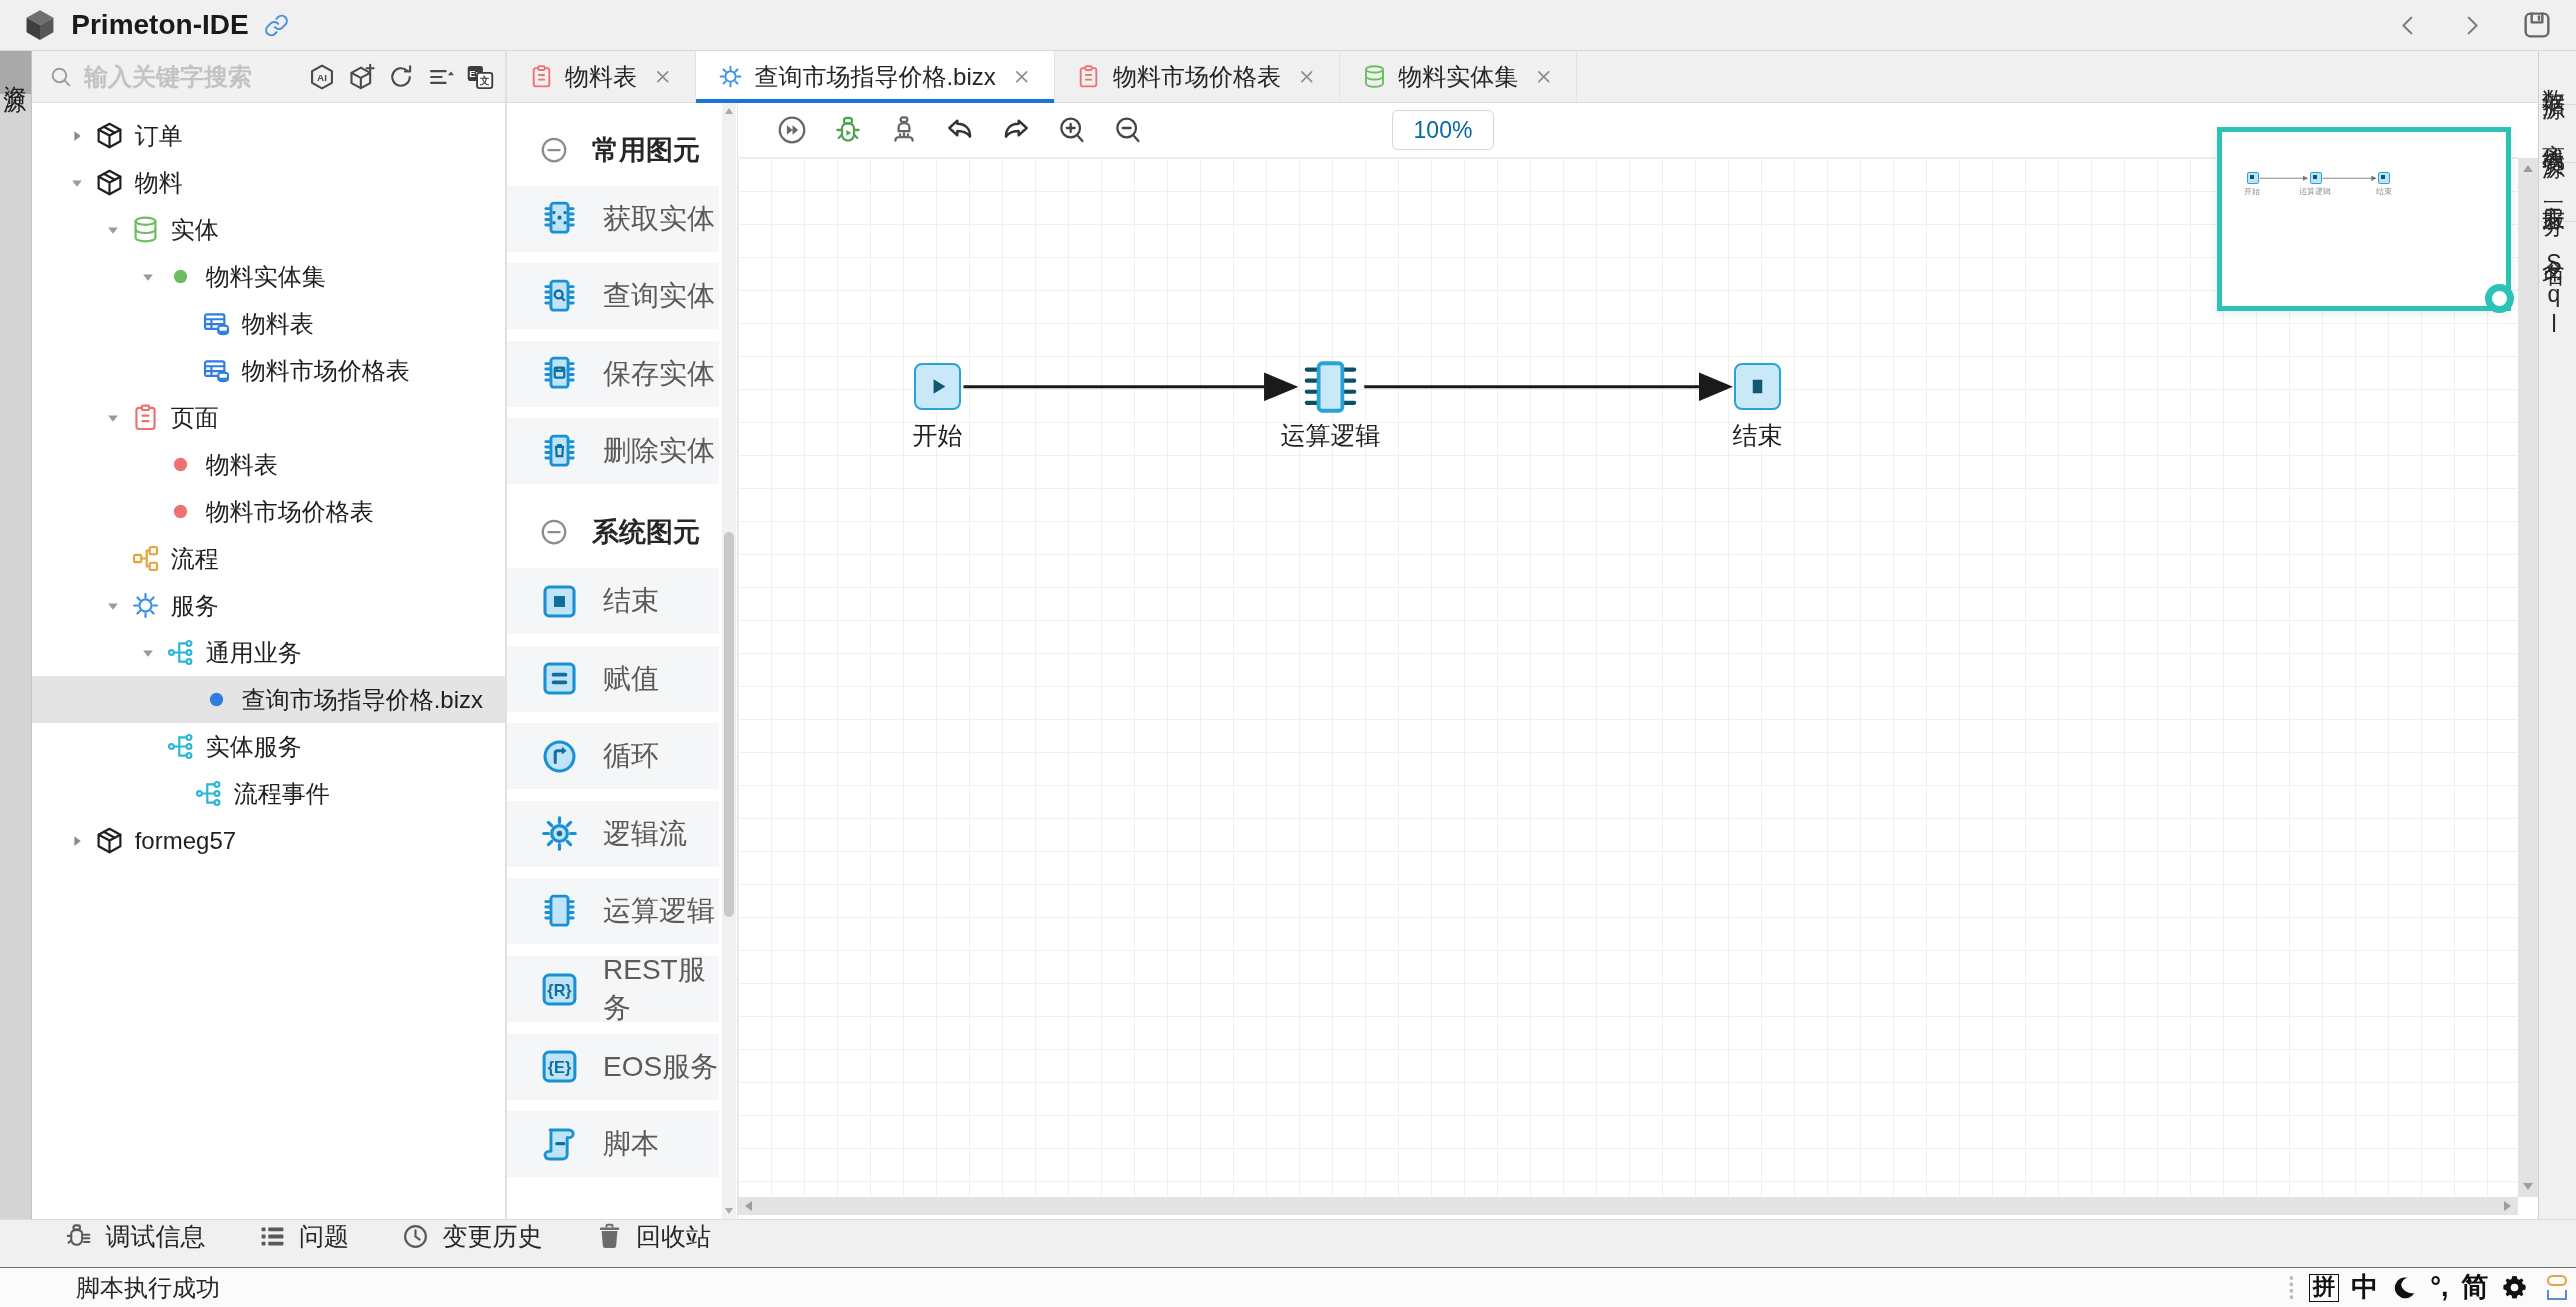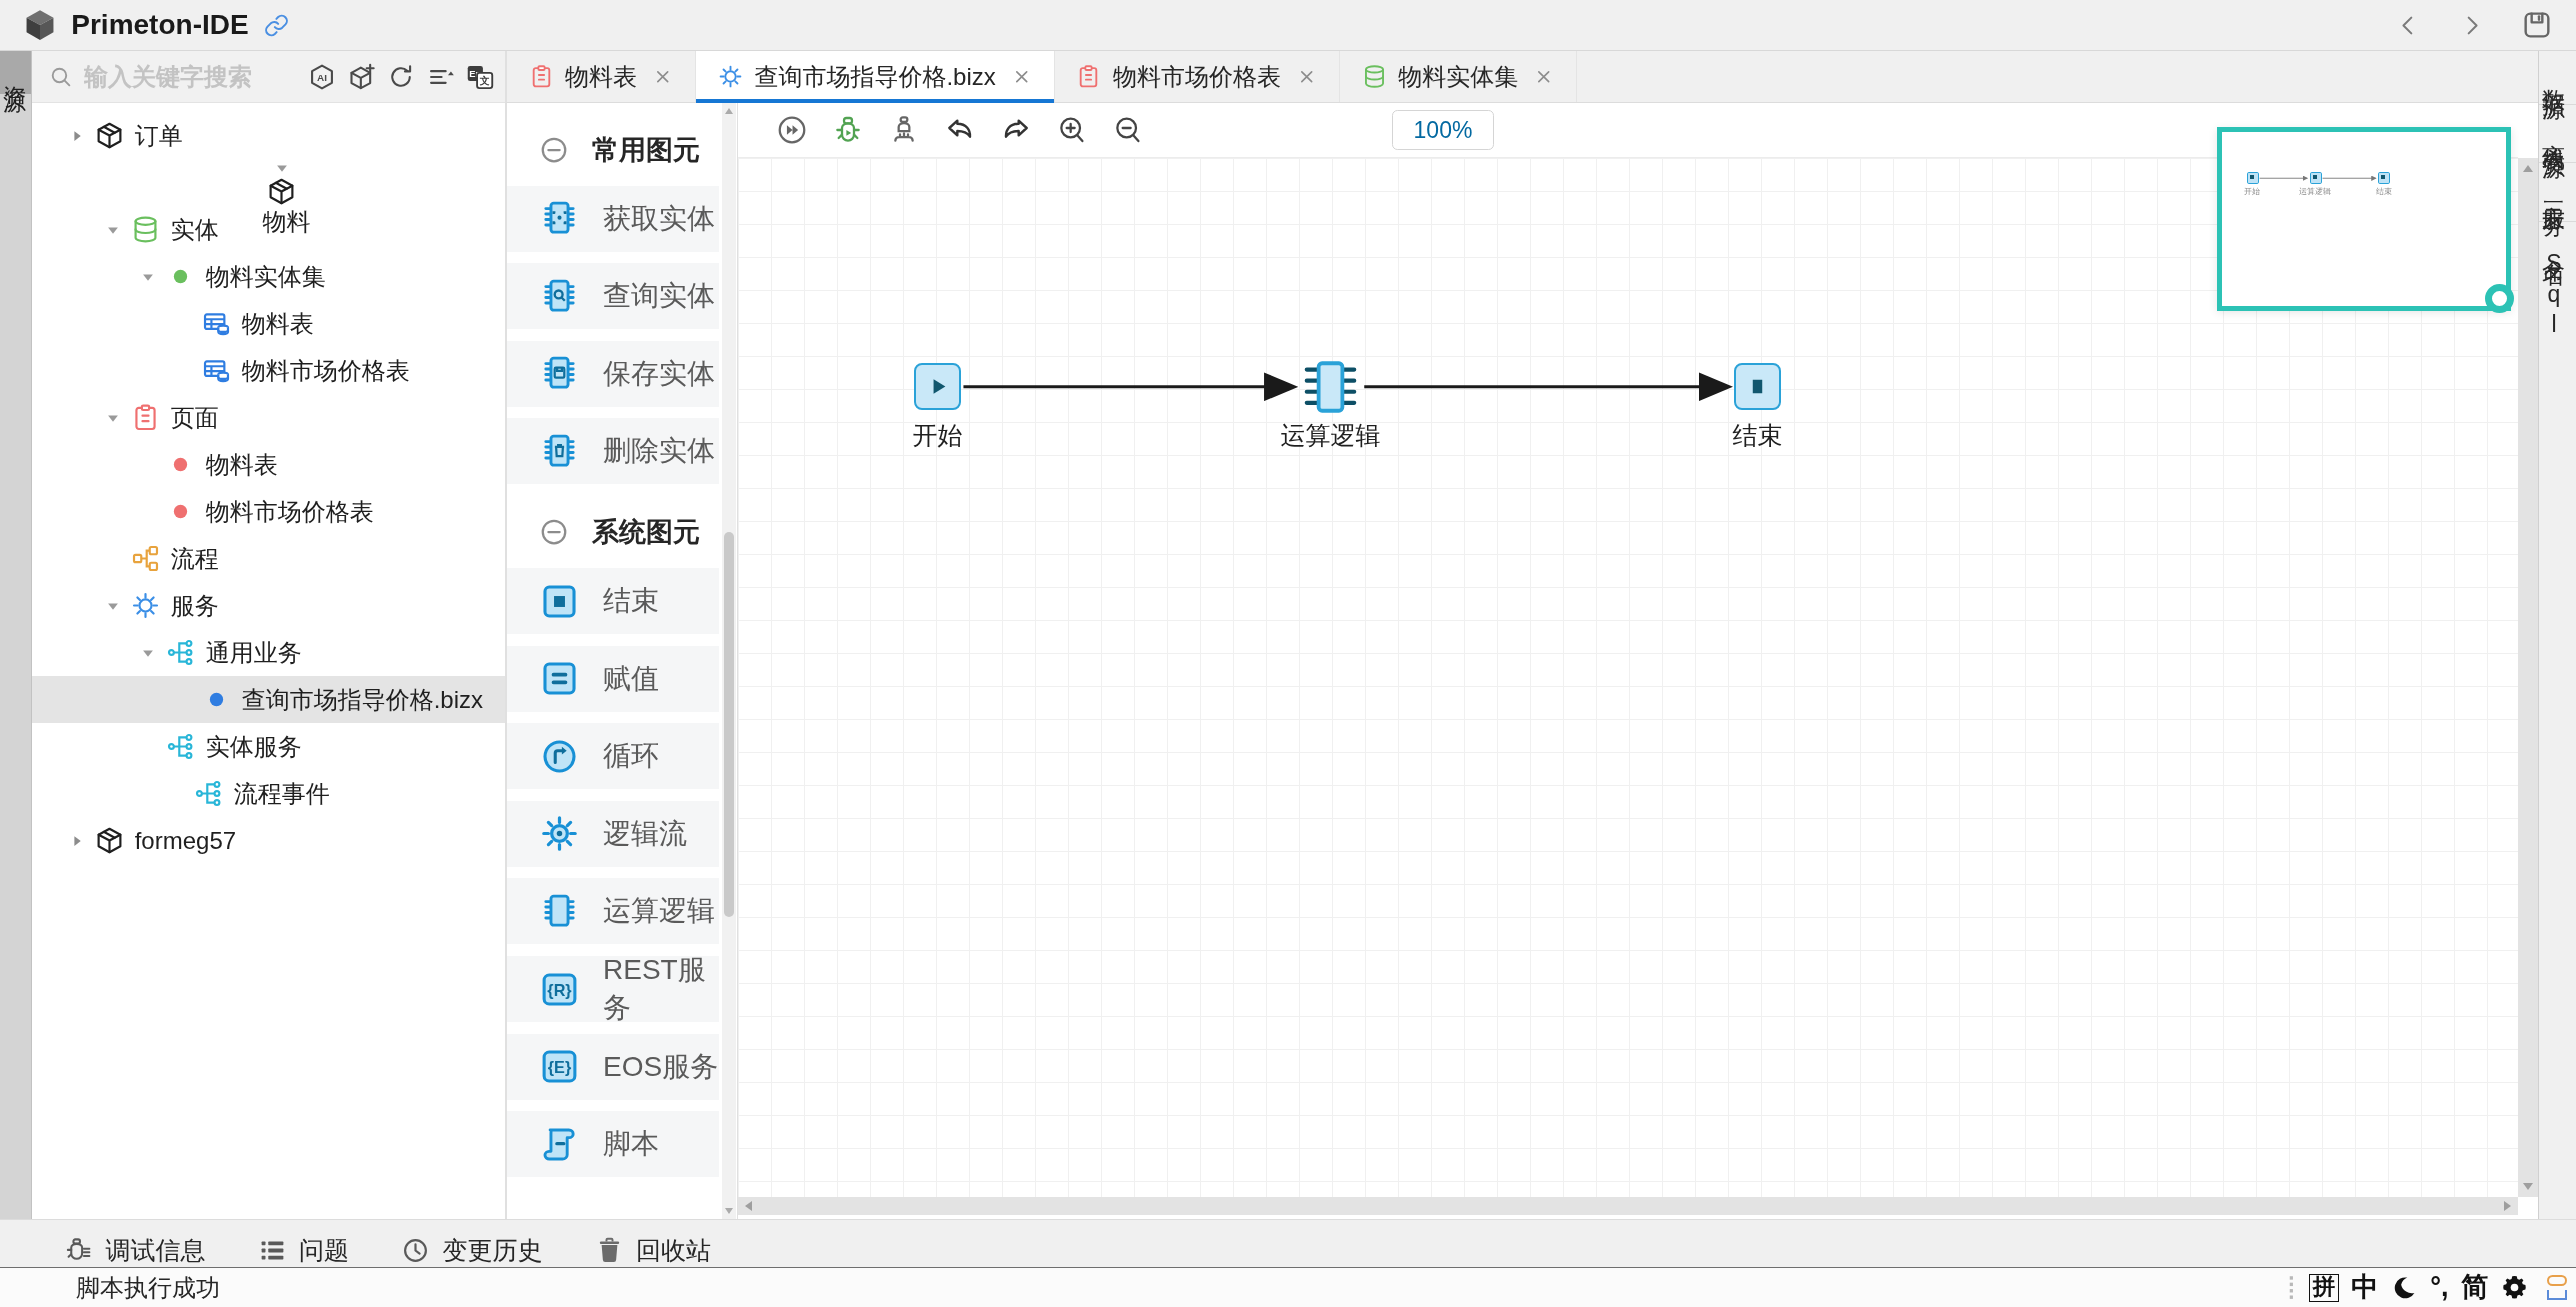--- a/index.html
+++ b/index.html
@@ -108,21 +108,21 @@
 
   
   .right-rail{position:absolute;left:2538px;top:51px;width:38px;height:1168px;background:#f0f0f0;
               border-left:0.9px solid #d0d0d0;box-sizing:border-box;}
   .vtab{writing-mode:vertical-lr;text-orientation:upright;font-size:23px;color:#262626;display:flex;
         justify-content:center;width:100%;padding:19.7px 0;box-sizing:border-box;letter-spacing:4.5px;}
   .vtab + .vtab{border-top:0.9px solid #dadada;}
 
   
   .bottombar{position:absolute;left:0;top:1219px;width:2576px;height:48px;background:#f0f0f0;
-             border-top:0.9px solid #dcdcdc;display:flex;align-items:flex-end;padding-left:64px;gap:52px;box-sizing:border-box;}
+             border-top:0.9px solid #dcdcdc;display:flex;align-items:flex-start;padding-left:64px;gap:52px;box-sizing:border-box;}
   .bitem{display:flex;align-items:center;gap:12.5px;font-size:25px;color:#262626;}
   .bitem .icon{width:29px;height:29px;color:#595959;}
 
   
   .statusbar{position:absolute;left:0;top:1267px;width:2576px;height:40px;background:#fbfbfb;
              border-top:1.8px solid #6e6e6e;display:flex;align-items:center;
              padding:0 9px 0 76px;box-sizing:border-box;font-size:24px;color:#262626;}
   .status-right{margin-left:auto;display:flex;align-items:center;gap:12.5px;color:#111;}
   .badge{font-size:27px;font-weight:600;color:#111;line-height:1;}
   .badge.boxed{border:1.8px solid #111;padding:1.8px 2.7px;font-size:22.4px;}
@@ -229,21 +229,21 @@
         </span>
         <span class="icon tree-icon">
           <svg viewBox="0 0 24 24" stroke="currentColor" fill="none" stroke-width="1.8" stroke-linecap="round" stroke-linejoin="round">
             <path d="M12 2.3 21 7.2v9.6l-9 4.9-9-4.9V7.2Z"></path>
             <path d="M3 7.2 12 12l9-4.8M12 12v9.7"></path>
             <path d="M7.3 4.8l9 4.9"></path>
           </svg>
         </span>
         <span>订单</span>
       </div>
-      <div class="tree-row" style="padding-left: 36px; flex-direction: column;">
+      <div class="tree-row" style="padding-left: 36px;">
         <span class="caret">
           <svg viewBox="0 0 24 24">
             <path d="M5.5 8.5h13L12 17z" fill="#9a9a9a"></path>
           </svg>
         </span>
         <span class="icon tree-icon">
           <svg viewBox="0 0 24 24" stroke="currentColor" fill="none" stroke-width="1.8" stroke-linecap="round" stroke-linejoin="round">
             <path d="M12 2.3 21 7.2v9.6l-9 4.9-9-4.9V7.2Z"></path>
             <path d="M3 7.2 12 12l9-4.8M12 12v9.7"></path>
             <path d="M7.3 4.8l9 4.9"></path>

